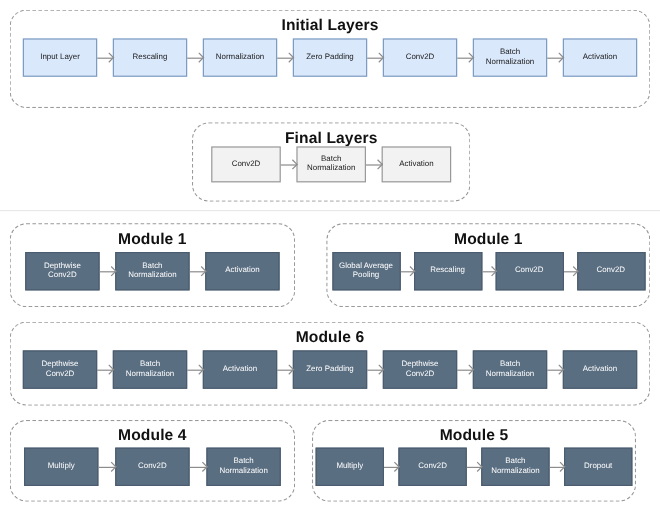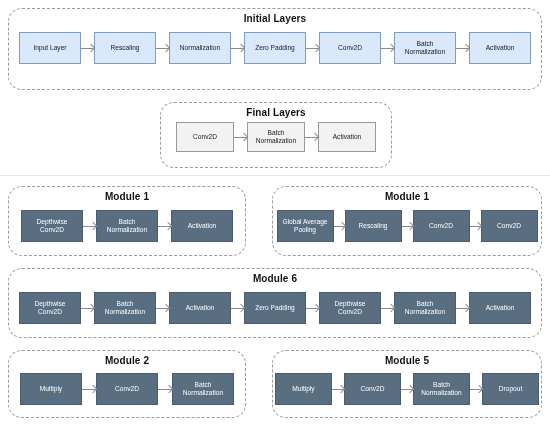--- a/index.html
+++ b/index.html
@@ -28,21 +28,21 @@
     border: 1px dashed #9a9a9a;
     border-radius: 14px;
     background: #ffffff;
   }
   .group-title {
     position: absolute;
     top: 4px;
     left: 0;
     right: 0;
     text-align: center;
-    font-size: 10px;
+    font-size: 13px;
     font-weight: bold;
     color: #111111;
     letter-spacing: 0.1px;
   }
 
   
   .flow {
     position: absolute;
     left: 0; right: 0;
     display: flex;
@@ -301,21 +301,21 @@
           <div class="shaft"></div>
           <div class="head"></div>
         </div>
         <div class="node dark" style="width: 62px; height: 32px;">
           <span>Activation</span>
         </div>
       </div>
   </div>
 
   <div class="group" id="g-m4" style="left:8px; top:350px; width:238px; height:68px;">
-    <div class="group-title">Module 2</div>
+    <div class="group-title">Module 4</div>
     <div class="flow" id="flow-m4" style="top:21px; height:34px;">
         <div class="node dark" style="width: 62px; height: 32px;">
           <span>Multiply</span>
         </div>
         <div class="arrow" style="width: 14px;">
           <div class="shaft"></div>
           <div class="head"></div>
         </div>
         <div class="node dark" style="width: 62px; height: 32px;">
           <span>Conv2D</span>
@@ -323,21 +323,21 @@
         <div class="arrow" style="width: 14px;">
           <div class="shaft"></div>
           <div class="head"></div>
         </div>
         <div class="node dark" style="width: 62px; height: 32px;">
           <span>Batch<br>Normalization</span>
         </div>
       </div>
   </div>
 
-  <div class="group" id="g-m5" style="left:272px; top:350px; width:270px; height:68px;">
+  <div class="group" id="g-m5" style="left:260px; top:350px; width:270px; height:68px;">
     <div class="group-title">Module 5</div>
     <div class="flow" id="flow-m5" style="top:21px; height:34px;">
         <div class="node dark" style="width: 57px; height: 32px;">
           <span>Multiply</span>
         </div>
         <div class="arrow" style="width: 12px;">
           <div class="shaft"></div>
           <div class="head"></div>
         </div>
         <div class="node dark" style="width: 57px; height: 32px;">

